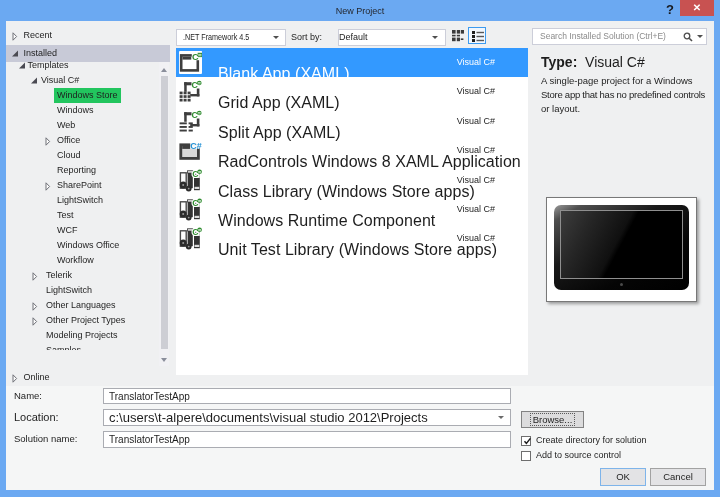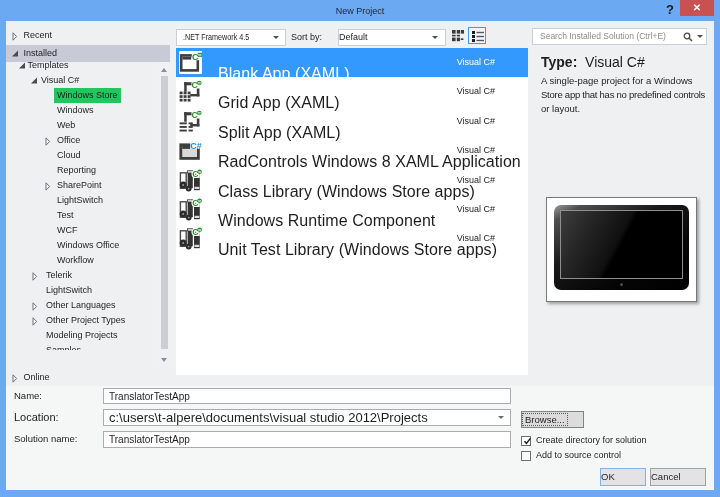--- a/index.html
+++ b/index.html
@@ -10,21 +10,21 @@
 .tri{position:absolute;top:4px}
 .lbl{position:absolute;top:0}
 .combo{position:absolute;background:#fff;border:1px solid #ccced9;height:17px;line-height:15px}
 .carr{position:absolute;width:0;height:0;border-left:3px solid transparent;border-right:3px solid transparent;border-top:3.5px solid #4f4f4f}
 .lrow{position:absolute;left:0;width:352px;height:29px}
 .lico{position:absolute;left:3px;top:3px;width:23px;height:23px;background:#fff;border-radius:1px}
 .ltxt{position:absolute;left:42px;top:11px;line-height:29px;font-size:16px;letter-spacing:0.05px;white-space:nowrap}
 .lvc{position:absolute;right:33px;top:0;line-height:29px;font-size:9px}
 .inp{position:absolute;background:#fff;border:1px solid #aaacb2;line-height:15px;padding-left:5px;white-space:nowrap}
 .cbx{position:absolute;width:10px;height:10px;background:#fff;border:1px solid #6e6e6e}
-.btn{position:absolute;background:#e3e3e5;}
+.btn{position:absolute;background:#e3e3e5;text-align:center}
 </style></head>
 <body>
 
 <div class="a" style="left:0;top:0;width:720px;height:21px;line-height:23px;text-align:center;color:#24272e">New Project</div>
 <div class="a" style="left:660;top:0;width:20px;height:19px"></div>
 <div class="a" style="left:662px;top:1px;width:16px;height:18px;text-align:center;font-size:13px;font-weight:bold;color:#16181d;line-height:17px">?</div>
 <div class="a" style="left:680px;top:0;width:34px;height:16px;background:#c85251;color:#fff;text-align:center;font-size:10px;line-height:15px;font-weight:bold">✕</div>
 
 <div id="content">
 

